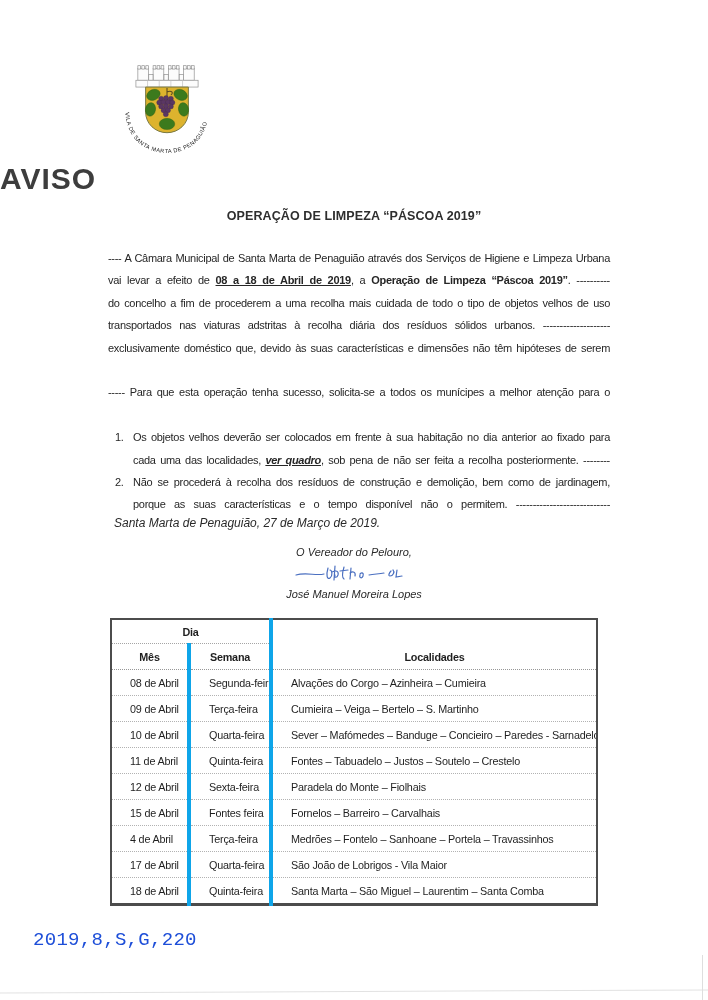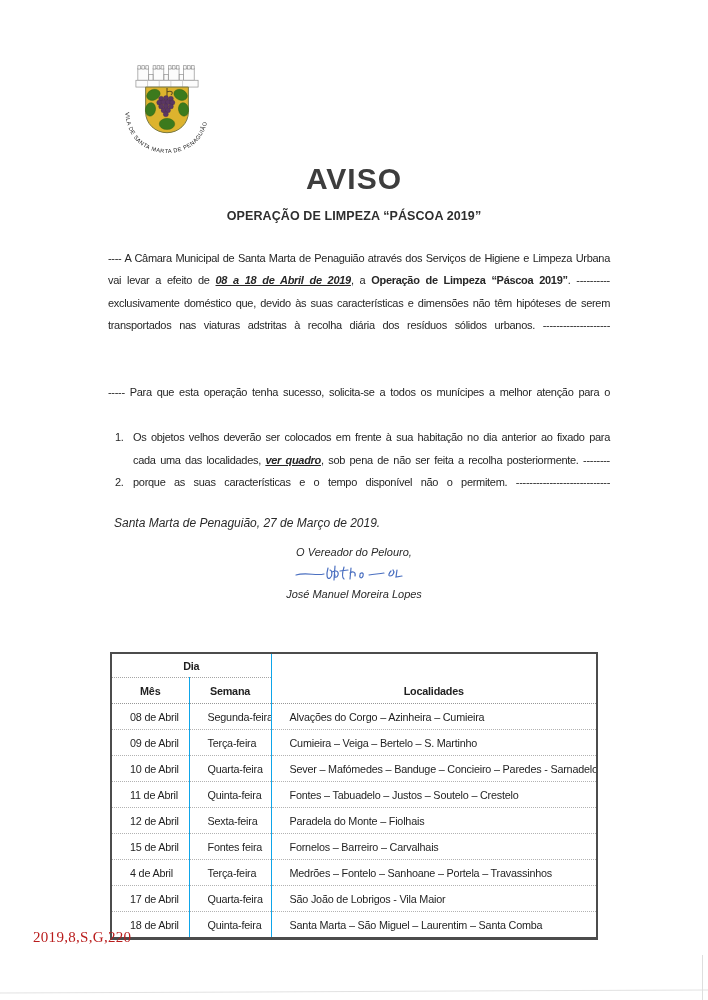--- a/index.html
+++ b/index.html
@@ -3,75 +3,75 @@
 <meta charset="utf-8">
 <style>
   html,body { margin:0; padding:0; }
   body {
     width:708px; height:1000px; position:relative; background:#ffffff;
     font-family:"Liberation Sans", sans-serif; color:#262626; overflow:hidden;
   }
   .crest { position:absolute; left:116px; top:55px; width:102px; height:102px; }
 
   .title {
-    position:absolute; top:162px; left:0; width:708px; text-align:center;
+    position:absolute; top:162px; left:0; width:708px; 
     font-size:30px; font-weight:700; color:#3d3d3d; letter-spacing:1px;
   }
   .subtitle {
     position:absolute; top:209px; left:0; width:708px; text-align:center;
     font-size:12.5px; font-weight:700; color:#2e2e2e; letter-spacing:0.1px;
   }
 
   .para {
     position:absolute; left:108px; width:502px;
     font-size:11px; line-height:22.4px; letter-spacing:-0.3px; color:#262626;
   }
   .tline { text-align:justify; }
   .fill  { text-align-last:justify; }
   .nofill{ text-align:left; text-align-last:left; }
   .b  { font-weight:700; }
-  .biu{ font-weight:700; font-style:italic; text-decoration:underline;margin-top:32px; }
+  .biu{ font-weight:700; text-decoration:underline;margin-top:32px; }
   .iu { font-weight:700; font-style:italic; text-decoration:underline; }
 
   .item { position:relative; padding-left:25px; }
   .num  { position:absolute; left:7px; top:0; }
 
   .dateline {
     position:absolute; left:114px; top:512px; width:500px;
     font-size:12px; font-style:italic; line-height:22px; color:#2a2a2a;
   }
   .sig-role, .sig-name {
     position:absolute; left:0; width:708px; text-align:center;
     font-size:11px; font-style:italic; color:#2a2a2a;
   }
   .sig-role { top:546px; }
   .sig-name { top:588px; }
   .squiggle { position:absolute; top:561px; left:50%; transform:translateX(-50%); }
 
   table.doc-table {
-    position:absolute; left:110px; top:652px; width:486px;
+    position:absolute; left:110px; top:618px; width:486px;
     border-collapse:collapse; table-layout:fixed;
     border:2px solid #4c4c4c; border-bottom-width:3px;
     font-size:10.8px; letter-spacing:-0.2px; color:#1f1f1f;
   }
   .doc-table th { font-weight:700; text-align:center; padding:3px 2px; }
   .doc-table .h1 th { height:17px; }
   .doc-table .h2 th { height:19px; border-bottom:1px dotted #979797; }
   .doc-table th.dia { border-bottom:1px dotted #a5a5a5; }
   .doc-table th.loc { vertical-align:bottom; padding-bottom:6px; border-bottom:1px dotted #979797; }
   .doc-table td {
     height:19px; padding:3px 18px; vertical-align:middle; text-align:left;
     border-bottom:1px dotted #b2b2b2; white-space:nowrap; overflow:hidden;
   }
   .doc-table tbody tr:last-child td { border-bottom:none; }
-  .doc-table .v { border-left:1px solid #0ea5e9; }
+  .doc-table .v { border-left:4px solid #0ea5e9; }
 
   .footer-code {
     position:absolute; left:33px; top:929px;
-    font-family:Liberation Serif, serif; font-size:15px; color:#b91c1c; letter-spacing:0.3px;
+    font-family:Liberation Mono, monospace; font-size:19px; color:#1d4ed8; letter-spacing:0.3px;
   }
   .scan-edge-bottom {
     position:absolute; left:-4px; top:991px; width:716px; height:0;
     border-top:1px solid #e2e2e2; transform:rotate(-0.25deg);
   }
   .scan-edge-right {
     position:absolute; left:702px; top:955px; height:45px; width:0;
     border-left:1px solid #dedede;
   }
 </style>
@@ -146,36 +146,38 @@
 
   <div class="title">AVISO</div>
   <div class="subtitle">OPERAÇÃO DE LIMPEZA “PÁSCOA 2019”</div>
 
   <div class="para" style="top:247px">
     <div class="tline fill">---- A Câmara Municipal de Santa Marta de Penaguião através dos Serviços de Higiene e Limpeza Urbana</div>
     <div class="tline fill"><span>vai levar a efeito de </span><span class="biu">08 a 18 de Abril de 2019</span><span>, a </span><span class="b">Operação de Limpeza “Páscoa 2019”</span><span>. ----------</span></div>
   </div>
 
   <div class="para" style="top:291.8px">
+    <div class="tline fill">do concelho a fim de procederem a uma recolha mais cuidada de todo o tipo de objetos velhos de uso</div>
+    <div class="tline fill">transportados nas viaturas adstritas à recolha diária dos resíduos sólidos urbanos. --------------------</div>
     <div class="tline fill">exclusivamente doméstico que, devido às suas características e dimensões não têm hipóteses de serem</div>
-    <div class="tline fill">transportados nas viaturas adstritas à recolha diária dos resíduos sólidos urbanos. --------------------</div>
   </div>
 
   <div class="para" style="top:381.4px">
     <div class="tline fill">----- Para que esta operação tenha sucesso, solicita-se a todos os munícipes a melhor atenção para o</div>
   </div>
 
   <div class="para" style="top:426.2px">
     <div class="item">
       <span class="num">1.</span>
       <div class="tline fill">Os objetos velhos deverão ser colocados em frente à sua habitação no dia anterior ao fixado para</div>
       <div class="tline fill"><span>cada uma das localidades, </span><span class="iu">ver quadro</span><span>, sob pena de não ser feita a recolha posteriormente. --------</span></div>
     </div>
     <div class="item">
       <span class="num">2.</span>
+      <div class="tline fill">Não se procederá à recolha dos resíduos de construção e demolição, bem como de jardinagem,</div>
       <div class="tline fill">porque as suas características e o tempo disponível não o permitem. ----------------------------</div>
     </div>
   </div>
 
   <div class="dateline">Santa Marta de Penaguião, 27 de Março de 2019.</div>
 
   <div class="sig-role">O Vereador do Pelouro,</div>
   <svg class="squiggle" width="120" height="24" viewBox="0 0 120 24">
     <path d="M2,14 C12,11 22,15 30,13 M34,7 C32,14 33,19 36,17 C39,15 38,9 36,9 M41,5 L40,19 M38,11 C42,9 45,10 44,14 C43,17 40,17 41,14 M50,6 C48,13 48,17 50,18 M46,10 L54,9 M57,7 L56,18 M56,12 C59,10 62,11 61,15 M66,13 C68,11 70,12 69,15 C68,18 65,17 66,14 M75,14 C80,13 85,13 90,12 M97,10 C95,12 94,15 96,15 C99,15 101,11 99,9 M103,9 L102,16 L108,15" fill="none" stroke="#4a6fc0" stroke-width="1.2" stroke-linecap="round"></path>
   </svg>

